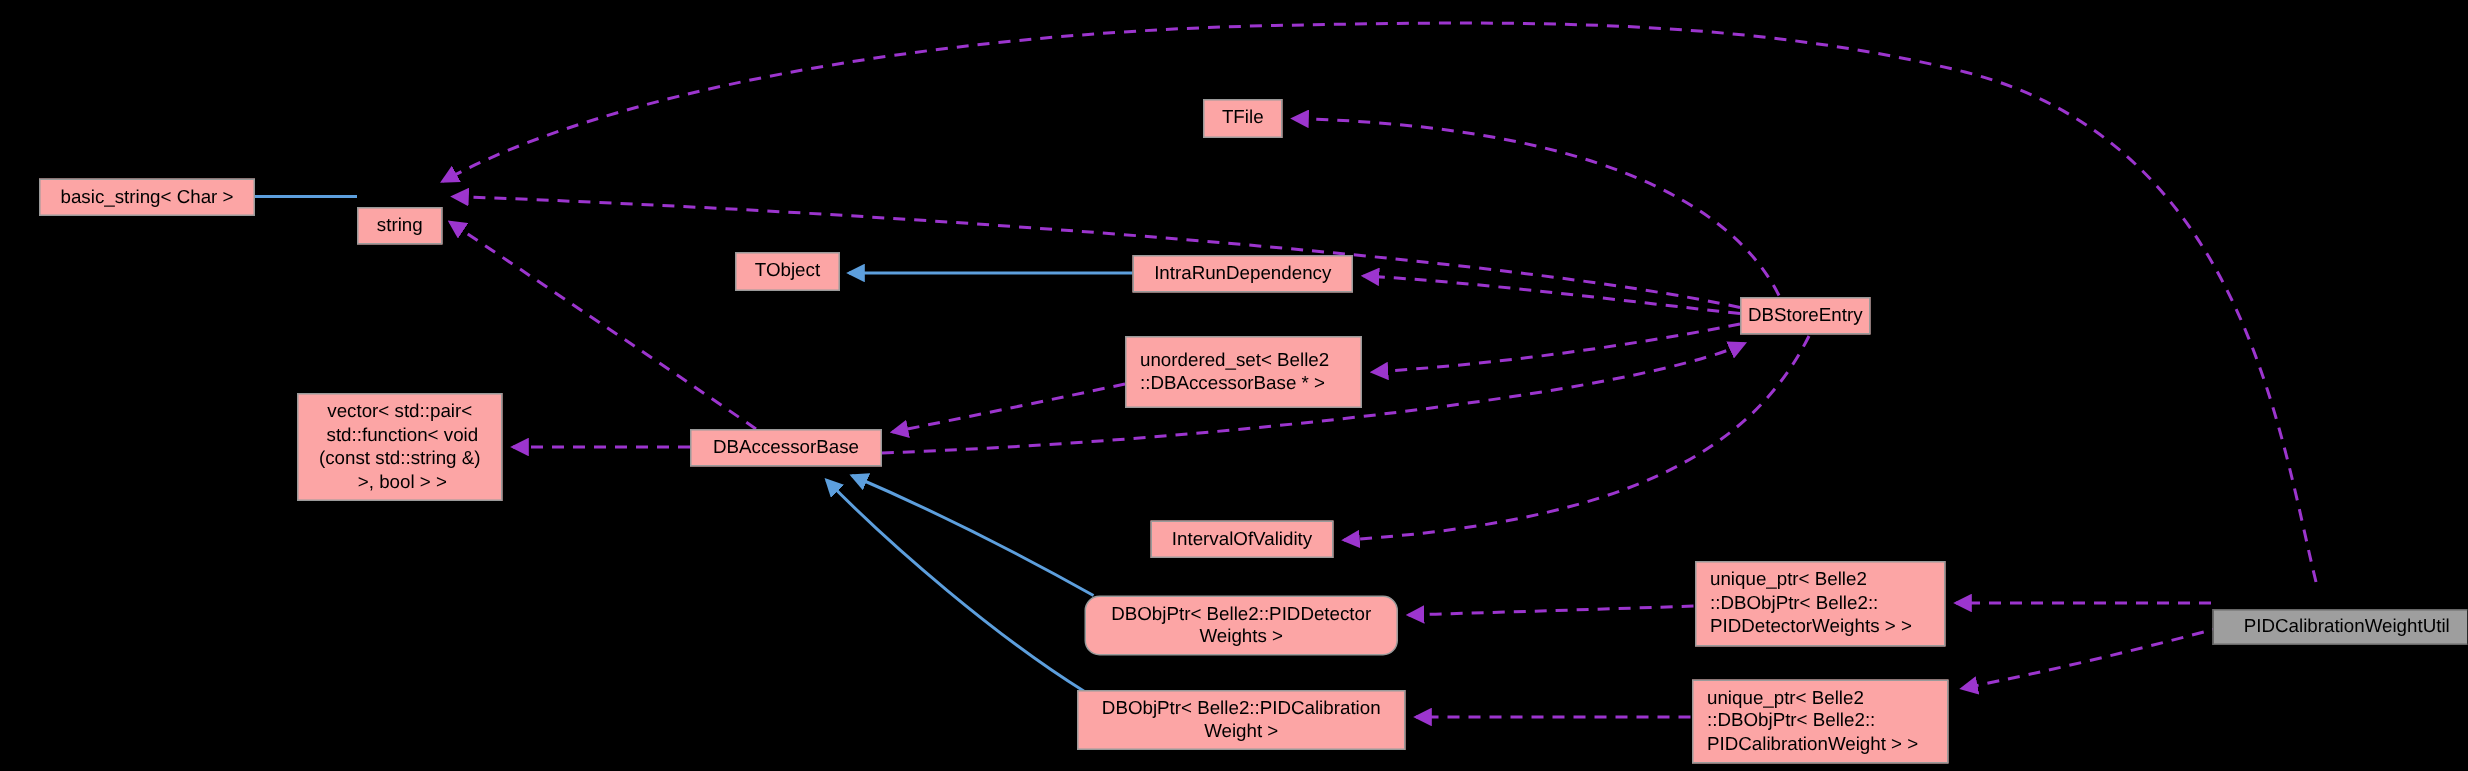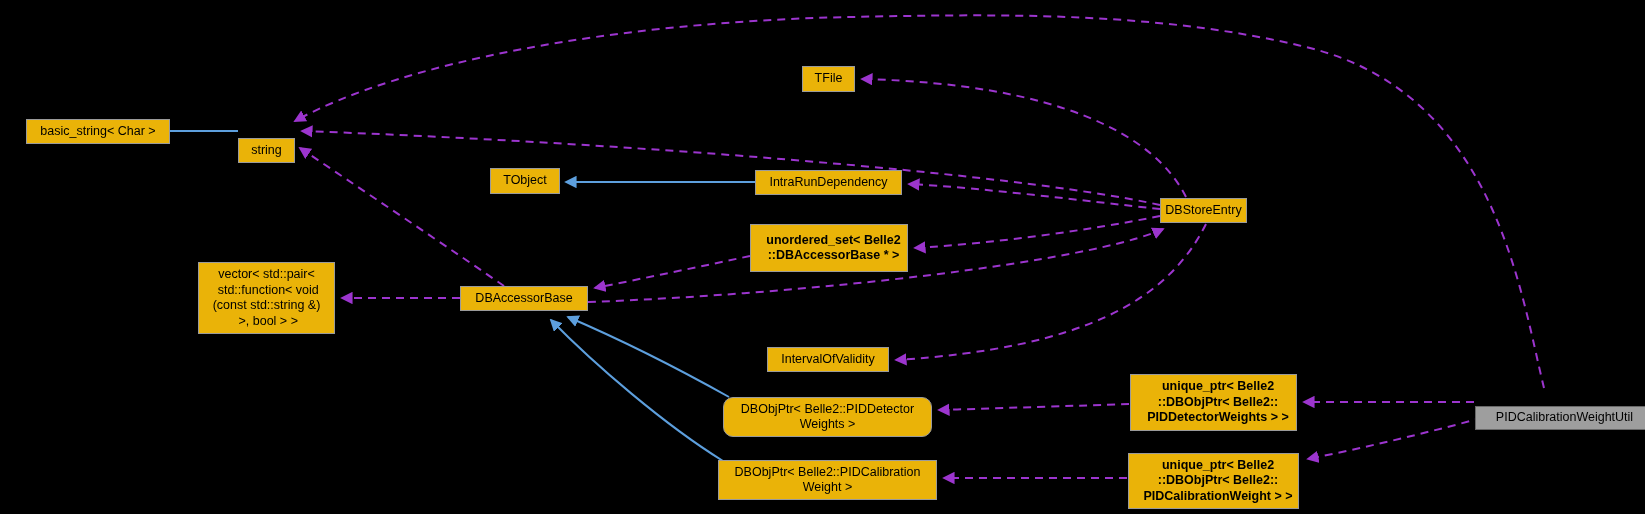--- a/index.html
+++ b/index.html
@@ -1,23 +1,23 @@
 <!DOCTYPE html>
 <html><head>
 <meta charset="utf-8">
 <style>
   html,body{margin:0;padding:0;background:#000;}
   #canvas{position:relative;width:1645px;height:514px;background:#000;overflow:hidden;
           font-family:"Liberation Sans", sans-serif;}
   #edges{position:absolute;left:0;top:0;z-index:1;}
-  .node{position:absolute;z-index:2;box-sizing:border-box;background:#eab308;
+  .node{position:absolute;z-index:2;box-sizing:border-box;background:#fca5a5;
         border:1.5px solid #9a9a9a;color:#000;font-size:12.5px;line-height:15.5px;
         display:flex;flex-direction:column;justify-content:center;text-align:center;
         white-space:pre;}
-  .node.left-align{text-align:center;padding-left:9px;font-weight:bold;}
+  .node.left-align{text-align:left;padding-left:9px;}
   .node.highlight{background:#9e9e9e;border-color:#686868;}
   .edge{fill:none;}
   .edge.usage{stroke:#9c35ce;stroke-width:2;stroke-dasharray:8 6;}
   .edge.inherit{stroke:#5d9fdd;stroke-width:2;}
 </style>
 </head>
 <body>
 
 <div id="canvas">
 

